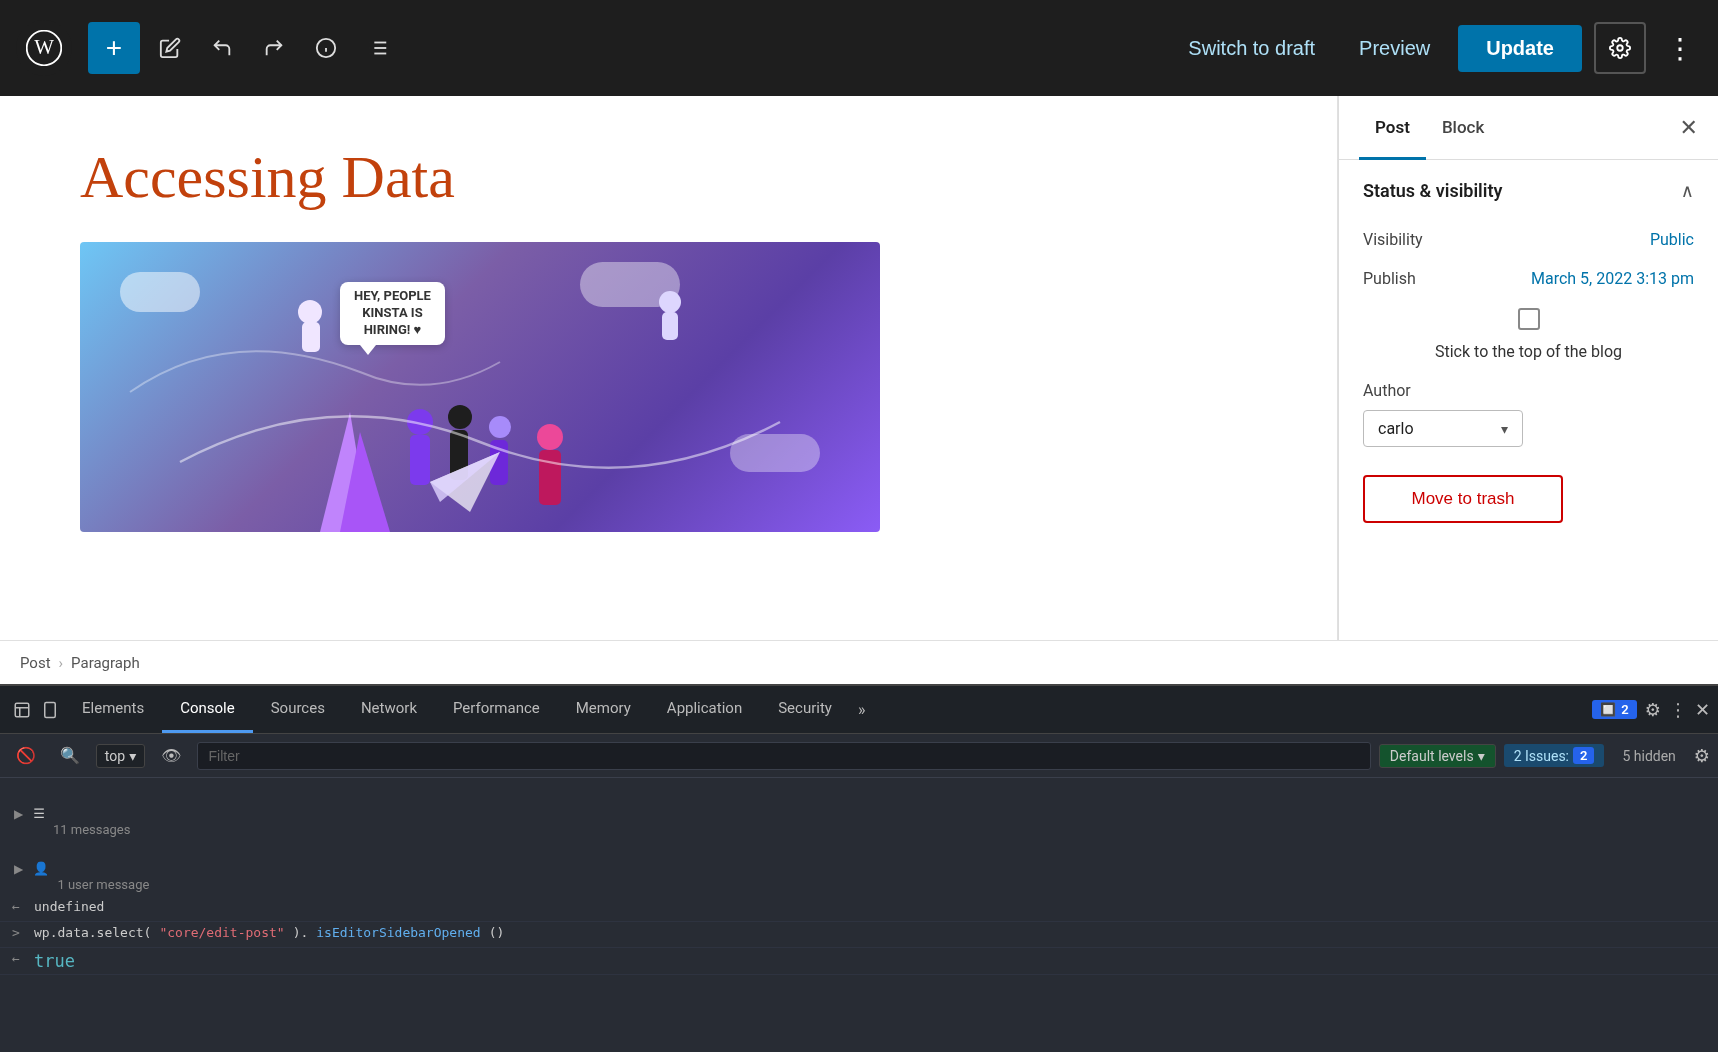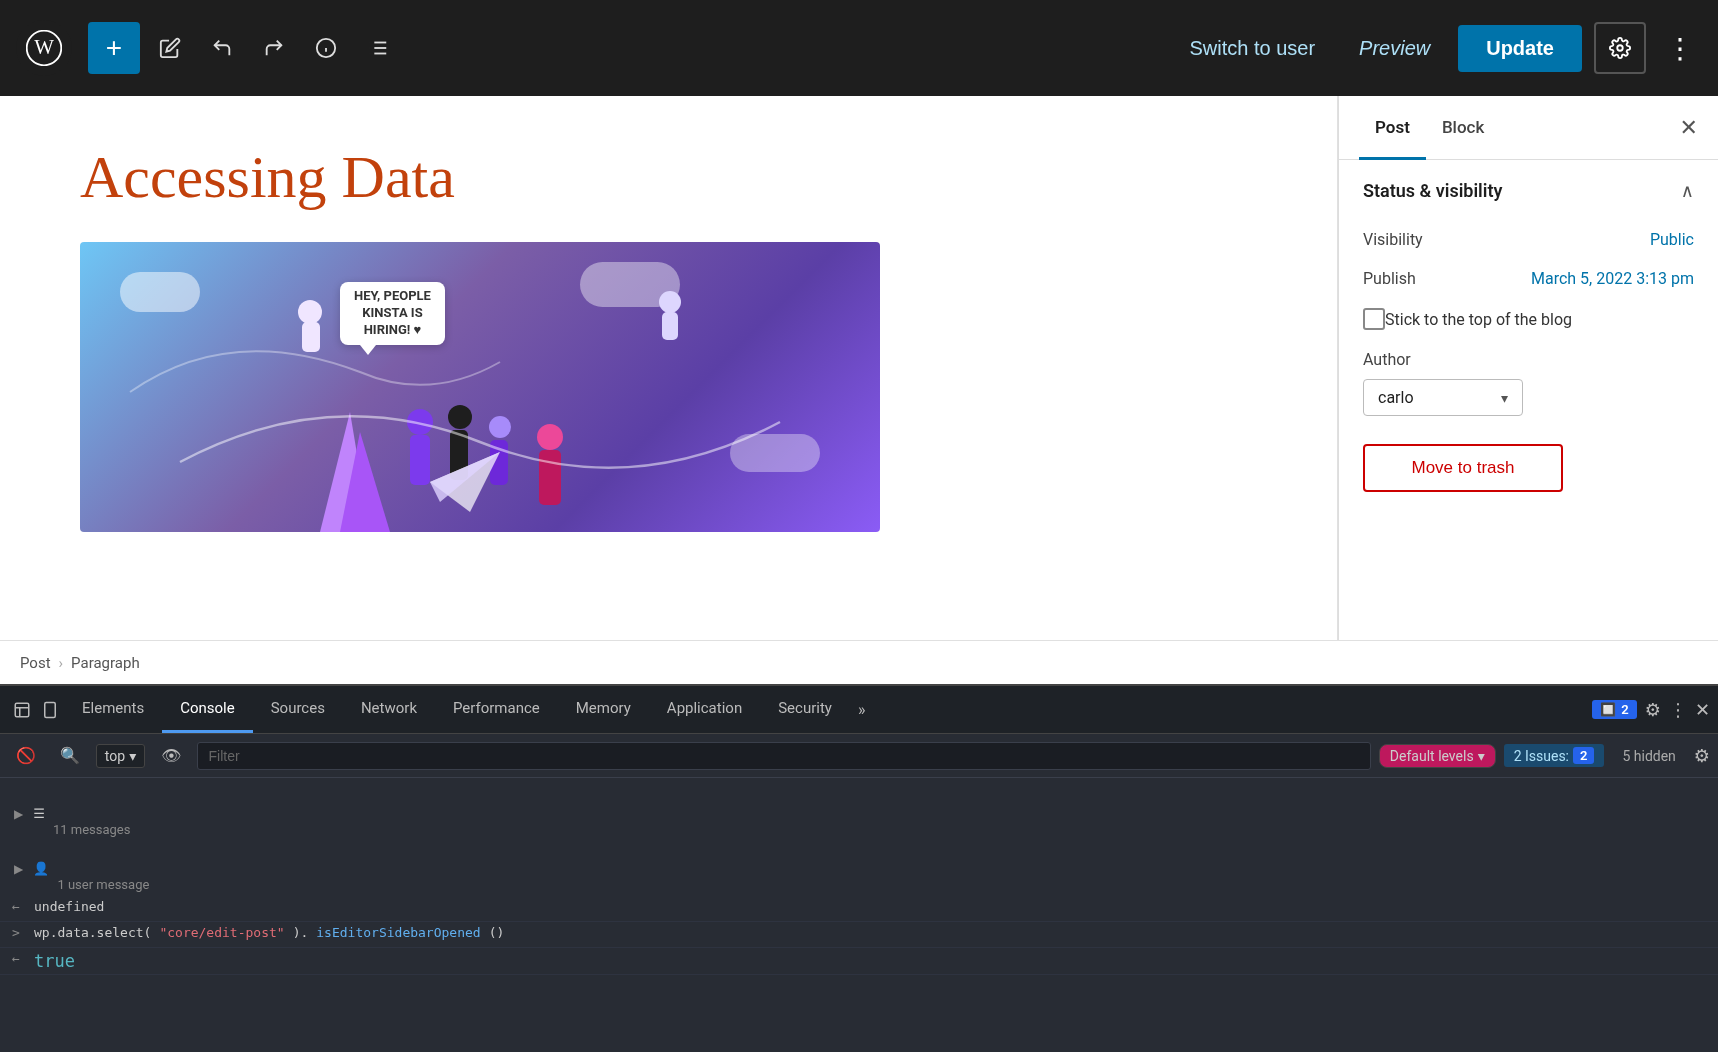--- a/index.html
+++ b/index.html
@@ -55,21 +55,20 @@
       font-weight: 400;
     }
     .preview-btn {
       background: transparent;
       border: none;
       color: #aee0f7;
       font-size: 20px;
       cursor: pointer;
       padding: 8px 16px;
       font-weight: 400;
-      font-style: italic;
     }
     .update-btn {
       background: #0073aa;
       border: none;
       color: #fff;
       font-size: 20px;
       font-weight: 600;
       padding: 12px 28px;
       border-radius: 4px;
       cursor: pointer;
@@ -248,21 +247,23 @@
     }
     .field-value-link {
       font-size: 16px;
       color: #0073aa;
       text-decoration: none;
       cursor: pointer;
     }
     .checkbox-row {
       display: flex;
       align-items: center;
+      gap: 12px;
       margin-bottom: 20px;
+      flex-direction: column;
     }
     .checkbox-box {
       width: 22px; height: 22px;
       border: 2px solid #888;
       border-radius: 3px;
       background: #fff;
     }
     .checkbox-label {
       font-size: 16px;
       color: #333;
@@ -390,23 +391,23 @@
       color: #ccc;
       font-size: 14px;
       padding: 4px 10px;
       height: 28px;
     }
     .filter-input::placeholder { color: #666; }
     .default-levels {
       display: flex;
       align-items: center;
       gap: 4px;
-      background: #be185d;
+      background: #14532d;
       border: 1px solid #444;
-      border-radius: 8px;
+      border-radius: 3px;
       padding: 3px 10px;
       color: #ccc;
       font-size: 14px;
       cursor: pointer;
     }
     .issues-badge {
       display: flex;
       align-items: center;
       gap: 4px;
       background: #1a4a6e;
@@ -527,21 +528,21 @@
       <line x1="8" y1="6" x2="21" y2="6"></line>
       <line x1="8" y1="12" x2="21" y2="12"></line>
       <line x1="8" y1="18" x2="21" y2="18"></line>
       <line x1="3" y1="6" x2="3.01" y2="6"></line>
       <line x1="3" y1="12" x2="3.01" y2="12"></line>
       <line x1="3" y1="18" x2="3.01" y2="18"></line>
     </svg>
   </button>
 
   <div class="more-right-area">
-    <button class="switch-draft-btn">Switch to user</button>
+    <button class="switch-draft-btn">Switch to draft</button>
     <button class="preview-btn">Preview</button>
     <button class="update-btn">Update</button>
     <button class="settings-btn">
       <svg width="22" height="22" viewBox="0 0 24 24" fill="none" stroke="currentColor" stroke-width="2">
         <circle cx="12" cy="12" r="3"></circle>
         <path d="M19.4 15a1.65 1.65 0 0 0 .33 1.82l.06.06a2 2 0 0 1-2.83 2.83l-.06-.06a1.65 1.65 0 0 0-1.82-.33 1.65 1.65 0 0 0-1 1.51V21a2 2 0 0 1-4 0v-.09A1.65 1.65 0 0 0 9 19.4a1.65 1.65 0 0 0-1.82.33l-.06.06a2 2 0 0 1-2.83-2.83l.06-.06A1.65 1.65 0 0 0 4.68 15a1.65 1.65 0 0 0-1.51-1H3a2 2 0 0 1 0-4h.09A1.65 1.65 0 0 0 4.6 9a1.65 1.65 0 0 0-.33-1.82l-.06-.06a2 2 0 0 1 2.83-2.83l.06.06A1.65 1.65 0 0 0 9 4.68a1.65 1.65 0 0 0 1-1.51V3a2 2 0 0 1 4 0v.09a1.65 1.65 0 0 0 1 1.51 1.65 1.65 0 0 0 1.82-.33l.06-.06a2 2 0 0 1 2.83 2.83l-.06.06A1.65 1.65 0 0 0 19.4 9a1.65 1.65 0 0 0 1.51 1H21a2 2 0 0 1 0 4h-.09a1.65 1.65 0 0 0-1.51 1z"></path>
       </svg>
     </button>
     <button class="more-btn">⋮</button>
   </div>

